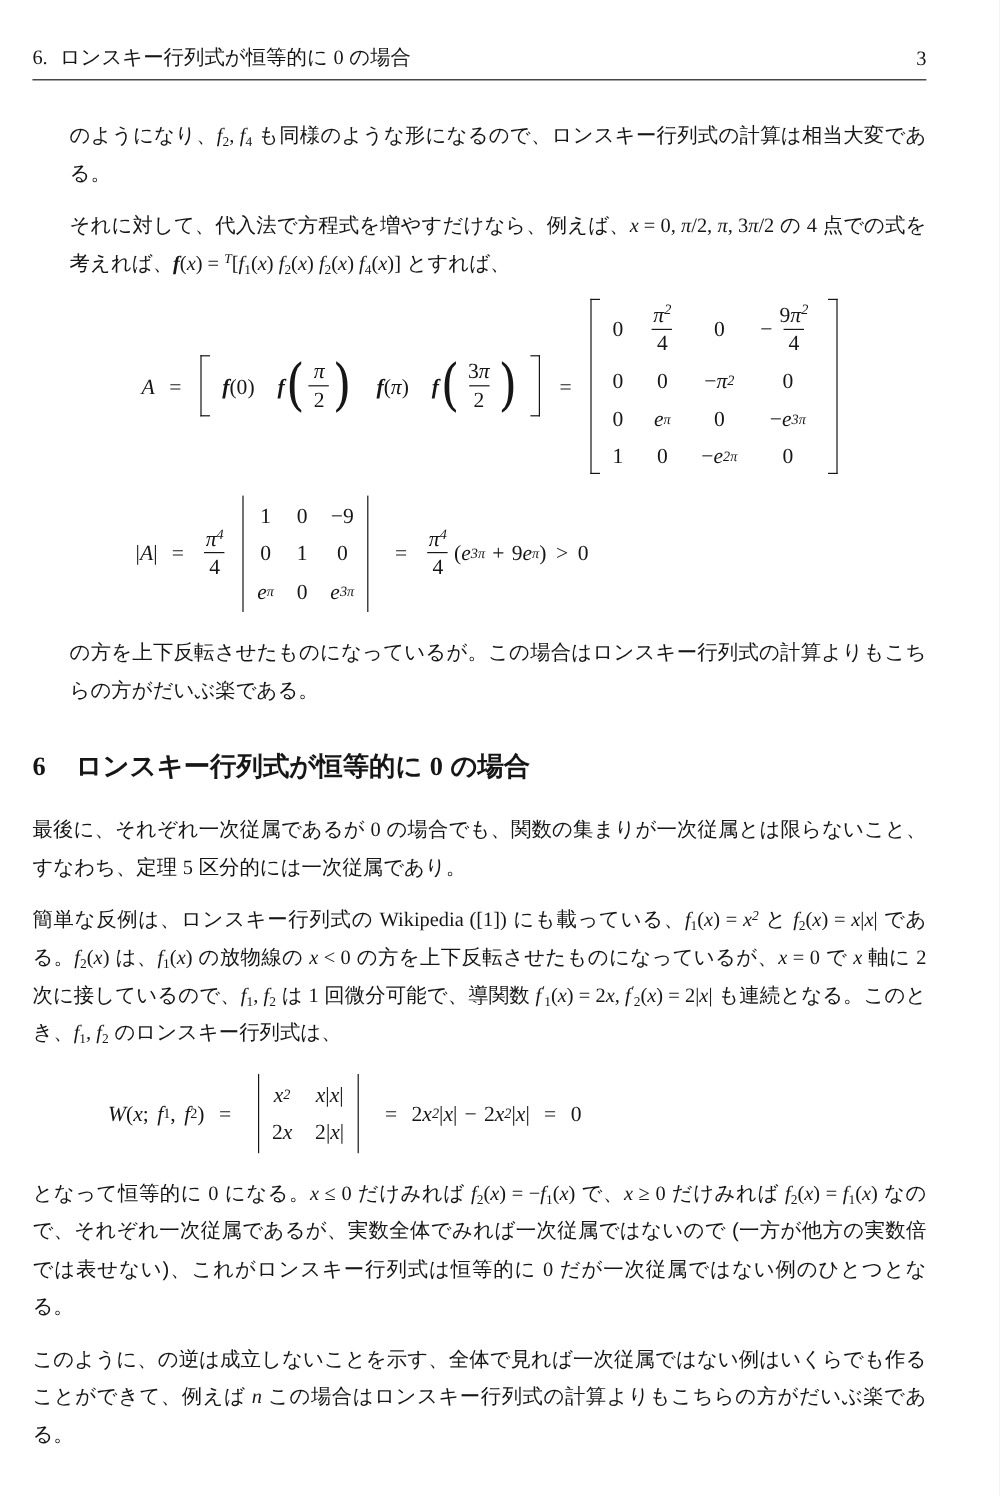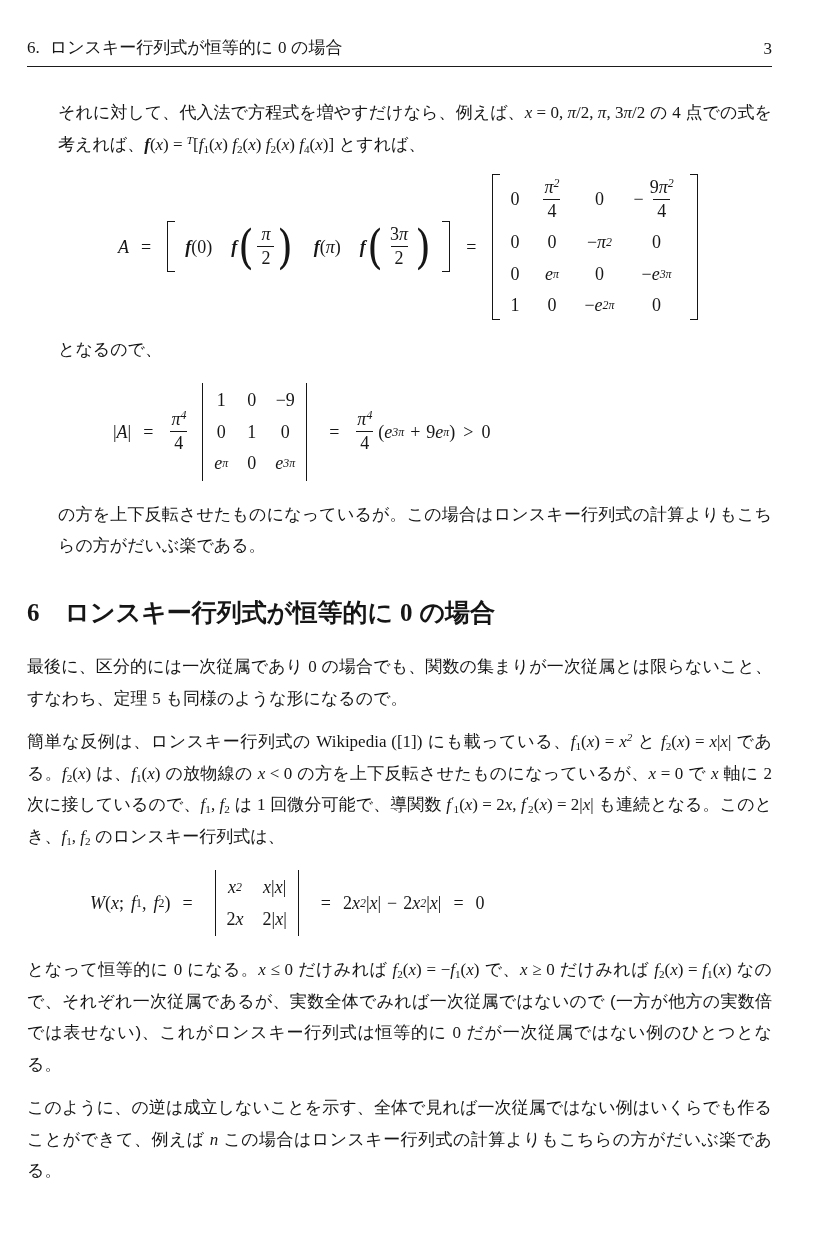--- a/index.html
+++ b/index.html
@@ -62,40 +62,41 @@
   .mat .cell{display:inline-flex;align-items:center;justify-content:center;}
   .mat.brk .lb{align-self:stretch;width:7px;margin-right:1px;
     border-left:1.7px solid #161616;border-top:1.7px solid #161616;border-bottom:1.7px solid #161616;}
   .mat.brk .rb{align-self:stretch;width:7px;margin-left:1px;
     border-right:1.7px solid #161616;border-top:1.7px solid #161616;border-bottom:1.7px solid #161616;}
   .mat.det{border-left:1.3px solid #161616;border-right:1.3px solid #161616;
            padding:3px 2px;margin:0 10px;}
 
   
   .section-heading{
-    margin:34px 0 22px 0;font-size:25px;font-weight:bold;line-height:1.3;
+    margin:34px 0 22px 0;font-size:22px;font-weight:bold;line-height:1.3;
   }
   .section-heading .r-rm{font-weight:bold;}
   .section-heading .r-rm:first-child{margin-right:25px;}
   .section-heading .r-jp{font-weight:bold;}
 </style>
 </head>
 <body>
 
 <div class="page">
   <div class="inner">
 
     <div class="doc-header">
       <span class="title-wrap"><span class="r-rm">6.</span><span class="r-jp">ロンスキー行列式が恒等的に </span><span class="r-rm">0</span><span class="r-jp"> の場合</span></span>
       <span class="r-rm">3</span>
     </div>
 
     <div class="content">
 
       <div class="indent-block">
+        <p class="para"><span class="r-jp">のようになり、</span><span class="r-m">f</span><span class="r-sub">2</span><span class="r-rm">, </span><span class="r-m">f</span><span class="r-sub">4</span><span class="r-jp"> も同様のような形になるので、ロンスキー行列式の計算は相当大変である。</span></p>
         <p class="para"><span class="r-jp">それに対して、代入法で方程式を増やすだけなら、例えば、</span><span class="r-m">x</span><span class="r-rm"> = 0, </span><span class="r-m">π</span><span class="r-rm">/2, </span><span class="r-m">π</span><span class="r-rm">, 3</span><span class="r-m">π</span><span class="r-rm">/2</span><span class="r-jp"> の </span><span class="r-rm">4</span><span class="r-jp"> 点での式を考えれば、</span><span class="r-mb">f</span><span class="r-rm">(</span><span class="r-m">x</span><span class="r-rm">) = </span><span class="r-sup">T</span><span class="r-rm">[</span><span class="r-m">f</span><span class="r-sub">1</span><span class="r-rm">(</span><span class="r-m">x</span><span class="r-rm">) </span><span class="r-m">f</span><span class="r-sub">2</span><span class="r-rm">(</span><span class="r-m">x</span><span class="r-rm">) </span><span class="r-m">f</span><span class="r-sub">2</span><span class="r-rm">(</span><span class="r-m">x</span><span class="r-rm">) </span><span class="r-m">f</span><span class="r-sub">4</span><span class="r-rm">(</span><span class="r-m">x</span><span class="r-rm">)]</span><span class="r-jp"> とすれば、</span></p>
 
         <div class="display f-A">
             <span class="r-m">A</span>
             <span class="r-eq">=</span>
             <span class="mat brk">
               <span class="lb"></span>
               <span class="grid" style="grid-template-columns: repeat(4, auto);">
                 <span class="cell">
                   <span class="r-mb">f</span>
@@ -192,21 +193,20 @@
                   <span class="r-sup">2π</span>
                 </span>
                 <span class="cell">
                   <span class="r-rm">0</span>
                 </span>
               </span>
               <span class="rb"></span>
             </span>
           </div>
 
-        <p class="para para-short"><span class="r-jp">となるので、</span></p>
 
         <div class="display f-detA">
             <span class="r-rm">|</span>
             <span class="r-m">A</span>
             <span class="r-rm">|</span>
             <span class="r-eq">=</span>
             <span class="frac">
               <span class="fr-num"><span class="r-m">π</span><span class="r-sup">4</span></span>
               <span class="fr-den"><span class="r-rm">4</span></span>
             </span>
@@ -258,21 +258,21 @@
             <span class="r-rm">)</span>
             <span class="r-rel">&gt;</span>
             <span class="r-rm">0</span>
           </div>
 
         <p class="para"><span class="r-jp">の方を上下反転させたものになっているが。この場合はロンスキー行列式の計算よりもこちらの方がだいぶ楽である。</span></p>
       </div>
 
       <h2 class="section-heading"><span class="r-rm">6</span><span class="r-jp">ロンスキー行列式が恒等的に </span><span class="r-rm">0</span><span class="r-jp"> の場合</span></h2>
 
-      <p class="para"><span class="r-jp">最後に、区分的には一次従属であり </span><span class="r-rm">0</span><span class="r-jp"> の場合でも、関数の集まりが一次従属とは限らないこと、すなわち、定理 </span><span class="r-rm">5</span><span class="r-jp"> も同様のような形になるので。</span></p>
+      <p class="para"><span class="r-jp">最後に、それぞれ一次従属であるが </span><span class="r-rm">0</span><span class="r-jp"> の場合でも、関数の集まりが一次従属とは限らないこと、すなわち、定理 </span><span class="r-rm">5</span><span class="r-jp"> 区分的には一次従属であり。</span></p>
       <p class="para"><span class="r-jp">簡単な反例は、ロンスキー行列式の </span><span class="r-rm">Wikipedia ([1])</span><span class="r-jp"> にも載っている、</span><span class="r-m">f</span><span class="r-sub">1</span><span class="r-rm">(</span><span class="r-m">x</span><span class="r-rm">) = </span><span class="r-m">x</span><span class="r-sup">2</span><span class="r-jp"> と </span><span class="r-m">f</span><span class="r-sub">2</span><span class="r-rm">(</span><span class="r-m">x</span><span class="r-rm">) = </span><span class="r-m">x</span><span class="r-rm">|</span><span class="r-m">x</span><span class="r-rm">|</span><span class="r-jp"> である。</span><span class="r-m">f</span><span class="r-sub">2</span><span class="r-rm">(</span><span class="r-m">x</span><span class="r-rm">)</span><span class="r-jp"> は、</span><span class="r-m">f</span><span class="r-sub">1</span><span class="r-rm">(</span><span class="r-m">x</span><span class="r-rm">)</span><span class="r-jp"> の放物線の </span><span class="r-m">x</span><span class="r-rm"> &lt; 0</span><span class="r-jp"> の方を上下反転させたものになっているが、</span><span class="r-m">x</span><span class="r-rm"> = 0</span><span class="r-jp"> で </span><span class="r-m">x</span><span class="r-jp"> 軸に </span><span class="r-rm">2</span><span class="r-jp"> 次に接しているので、</span><span class="r-m">f</span><span class="r-sub">1</span><span class="r-rm">, </span><span class="r-m">f</span><span class="r-sub">2</span><span class="r-jp"> は </span><span class="r-rm">1</span><span class="r-jp"> 回微分可能で、導関数 </span><span class="r-m">f</span><span class="r-sup">′</span><span class="r-sub">1</span><span class="r-rm">(</span><span class="r-m">x</span><span class="r-rm">) = 2</span><span class="r-m">x</span><span class="r-rm">, </span><span class="r-m">f</span><span class="r-sup">′</span><span class="r-sub">2</span><span class="r-rm">(</span><span class="r-m">x</span><span class="r-rm">) = 2|</span><span class="r-m">x</span><span class="r-rm">|</span><span class="r-jp"> も連続となる。このとき、</span><span class="r-m">f</span><span class="r-sub">1</span><span class="r-rm">, </span><span class="r-m">f</span><span class="r-sub">2</span><span class="r-jp"> のロンスキー行列式は、</span></p>
 
       <div class="display f-W">
           <span class="r-m">W</span>
           <span class="r-rm">(</span>
           <span class="r-m">x</span>
           <span class="r-rm">;</span>
           <span class="r-gap"></span>
           <span class="r-m">f</span>
           <span class="r-sub">1</span>

